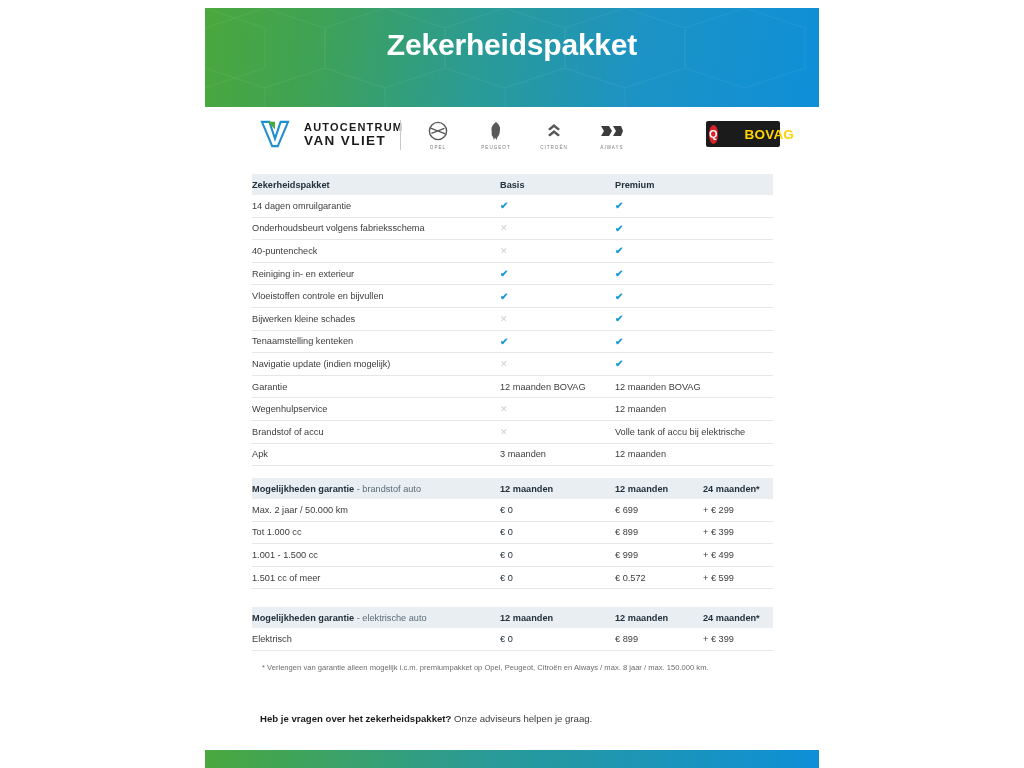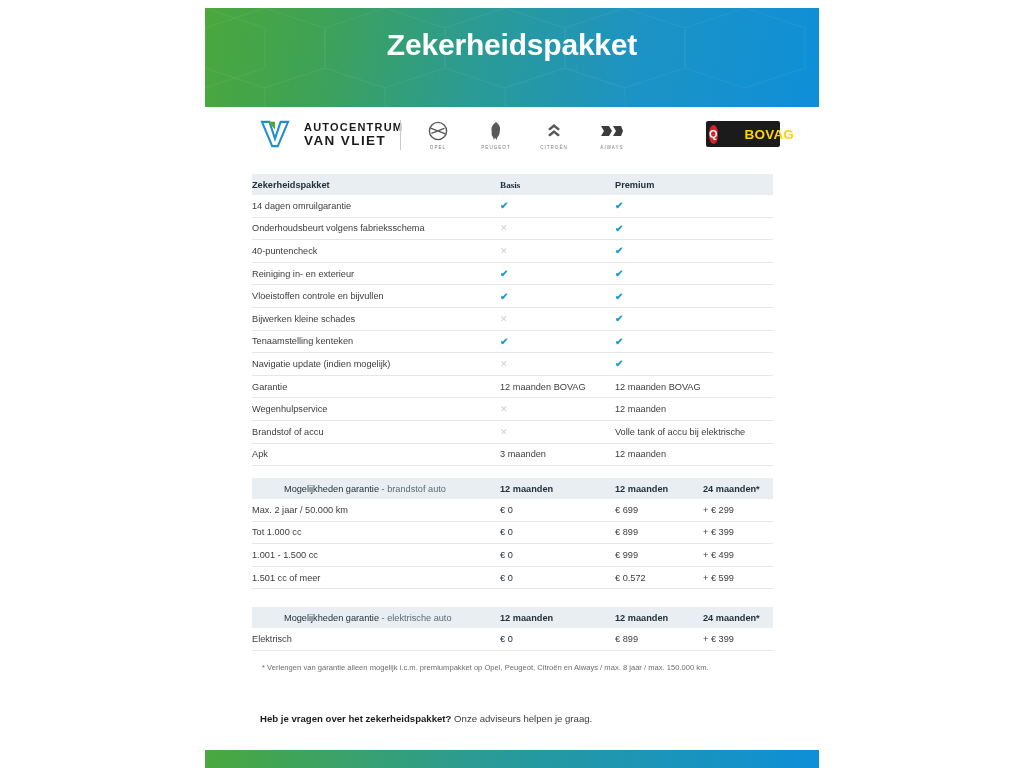--- a/index.html
+++ b/index.html
@@ -196,21 +196,21 @@
   .c4 { padding-left: 8px; }
   .chk {
     color: #1c9ad6;
     font-size: 10px;
     font-weight: bold;
   }
   .cross {
     color: #cfcfcf;
     font-size: 9px;
   }
-  .bold { font-weight: normal; color: #23313c; padding-left: 32px; }
+  .bold { font-weight: bold; color: #23313c; }
   .subtle { color: #5c6b76; font-weight: normal; }
   .note {
     position: absolute;
     left: 262px;
     top: 662px;
     width: 500px;
     font-size: 7.6px;
     color: #6c6c6c;
     line-height: 1.55;
   }
@@ -302,21 +302,21 @@
     <div class="bovag">
       <div class="disc">Q</div>
       <div class="word">BOVAG</div>
     </div>
   </div>
 
   <table class="tbl" style="left:252px; top:174px; width:521px;">
     <thead>
       <tr class="hrow">
         <td class="c1" style="width:248px;">Zekerheidspakket</td>
-        <td class="c2" style="width:115px;font-family:Liberation Serif, serif;">Basis</td>
+        <td class="c2" style="width:115px;">Basis</td>
         <td class="c3">Premium</td>
       </tr>
     </thead>
     <tbody>
       <tr>
         <td class="c1">14 dagen omruilgarantie</td>
         <td class="c2"><span class="chk">✔</span></td>
         <td class="c3"><span class="chk">✔</span></td>
       </tr>
       <tr>

